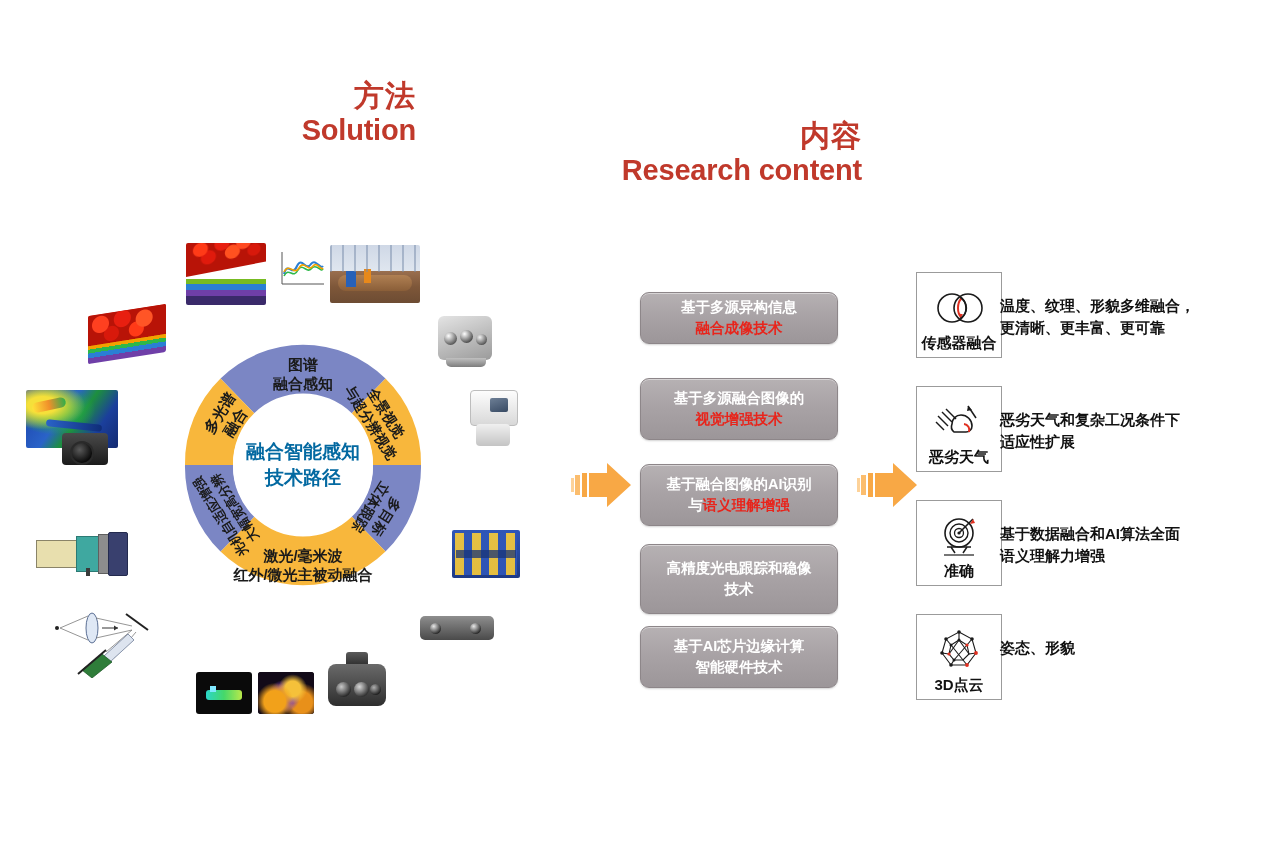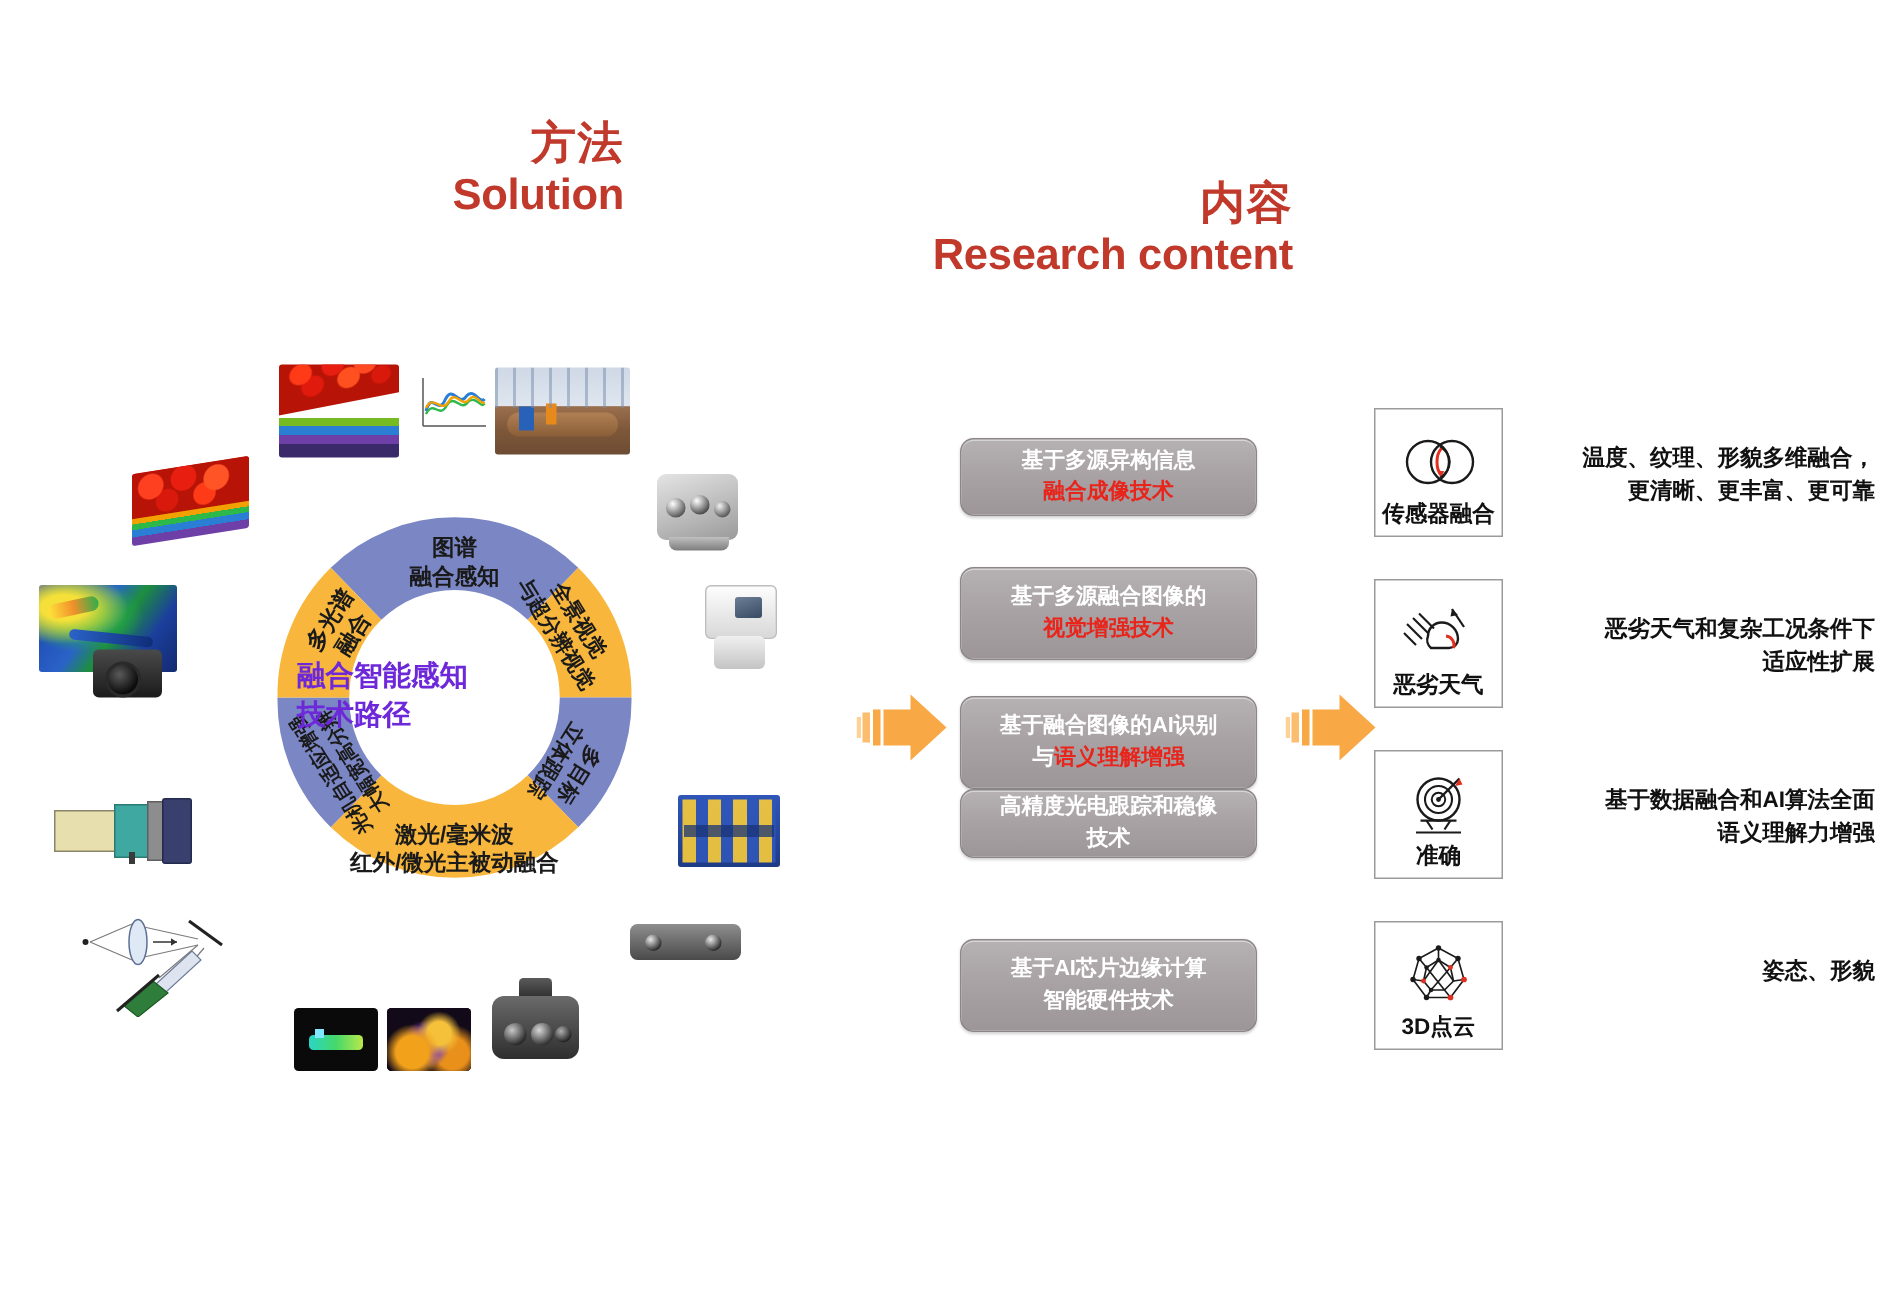--- a/index.html
+++ b/index.html
@@ -52,24 +52,24 @@
     font-family: "Liberation Sans", "DejaVu Sans", sans-serif;
     font-weight: bold;
     fill: #1a1a1a;
   }
   .center-label {
     position: absolute;
     left: 50%;
     top: 50%;
     transform: translate(-50%, -50%);
     width: 210px;
-    text-align: left;
+    text-align: center;
     font-size: 19px;
     font-weight: bold;
-    color: #6d28d9;
+    color: #0369a1;
     line-height: 1.38;
   }
 
   
   .thumb {
     position: absolute;
     border-radius: 2px;
     overflow: hidden;
   }
 
@@ -124,21 +124,21 @@
     font-weight: bold;
     color: #111;
     padding-bottom: 7px;
     line-height: 1;
     white-space: nowrap;
     text-align: center;
   }
   .goal-text {
     position: absolute;
     width: 250px;
-    text-align: right;
+    text-align: left;
     font-size: 15px;
     font-weight: bold;
     color: #111;
     line-height: 1.46;
   }
 </style>
 </head>
 <body>
 
 <div id="canvas">
@@ -422,21 +422,21 @@
 
   <div class="mid-box" style="left:640px; top:464px; height:62px;">
     <div class="txt">
       <div>基于融合图像的AI识别</div>
       <div>
         <span>与</span><span class="hl">语义理解增强</span>
       </div>
     </div>
   </div>
 
-  <div class="mid-box" style="left:640px; top:526px; height:46px;">
+  <div class="mid-box" style="left:640px; top:544px; height:70px;">
     <div class="txt">
       <div>高精度光电跟踪和稳像</div>
       <div>技术</div>
     </div>
   </div>
 
   <div class="mid-box" style="left:640px; top:626px; height:62px;">
     <div class="txt">
       <div>基于AI芯片边缘计算</div>
       <div>智能硬件技术</div>

